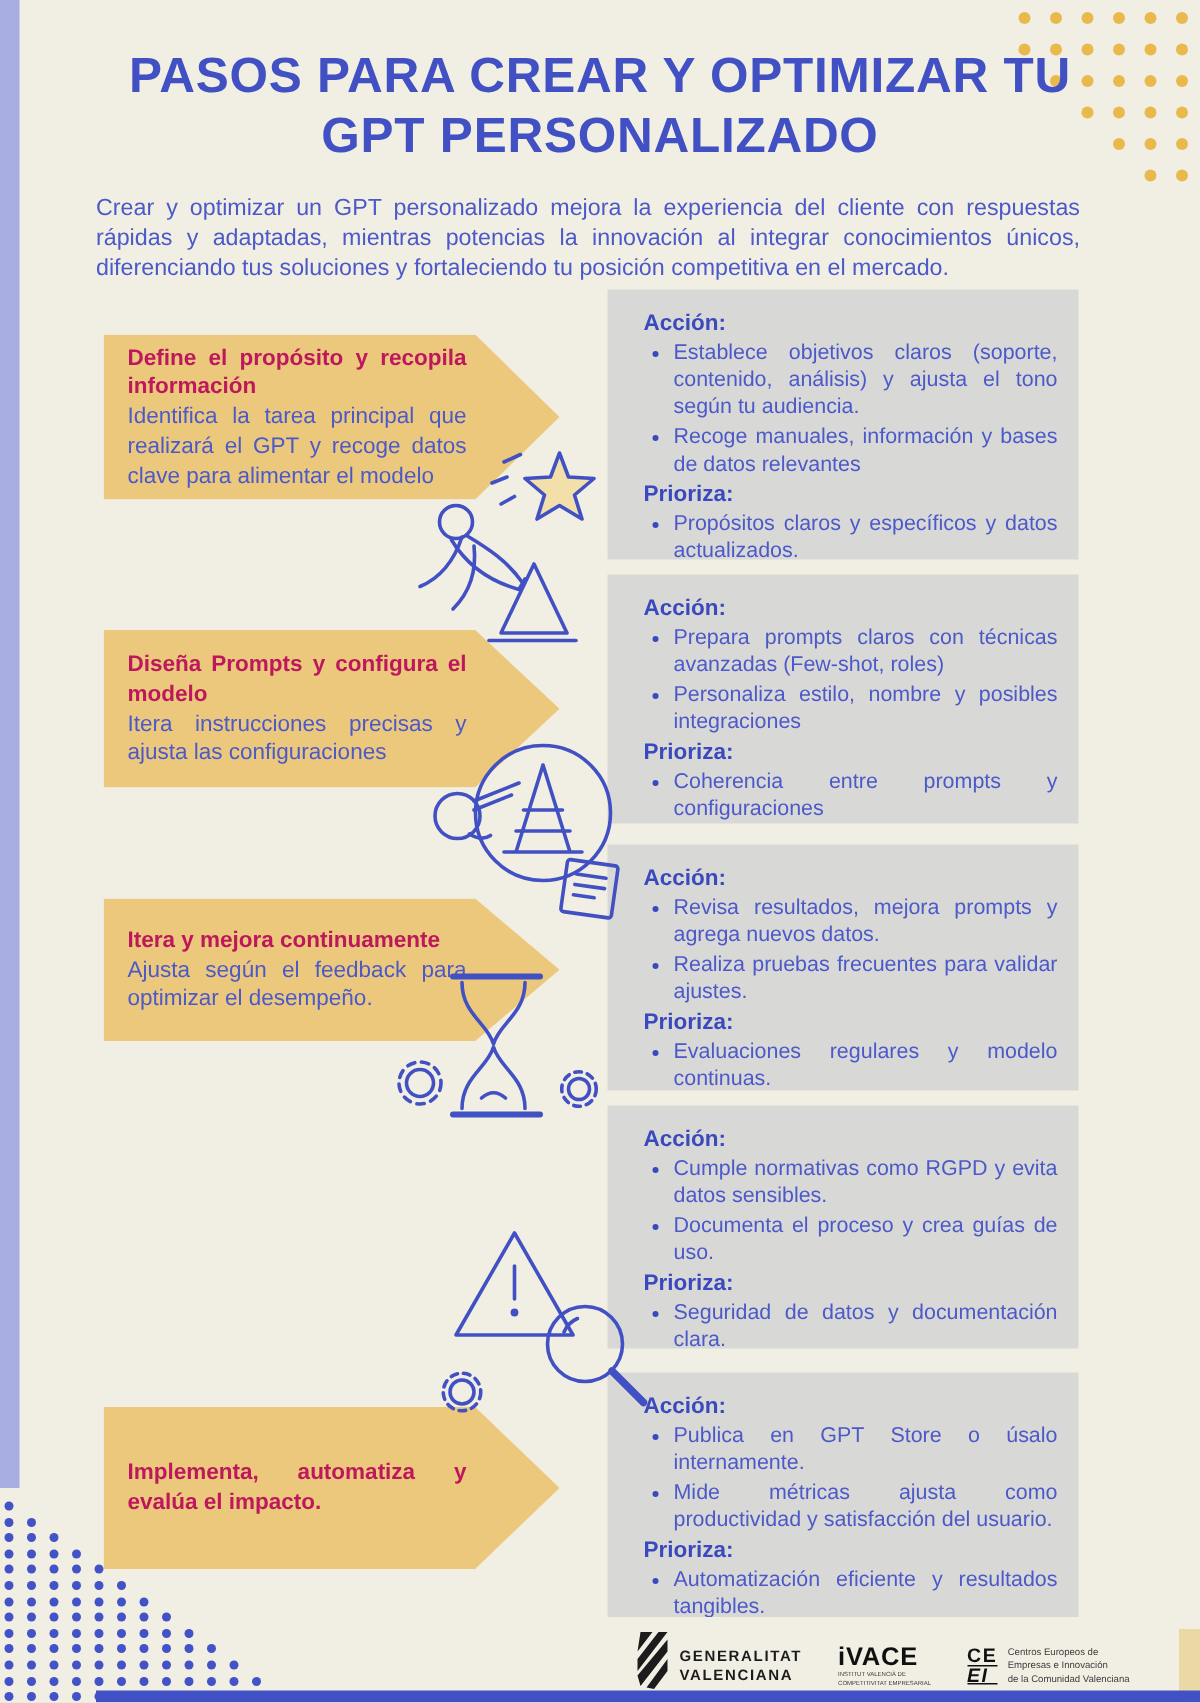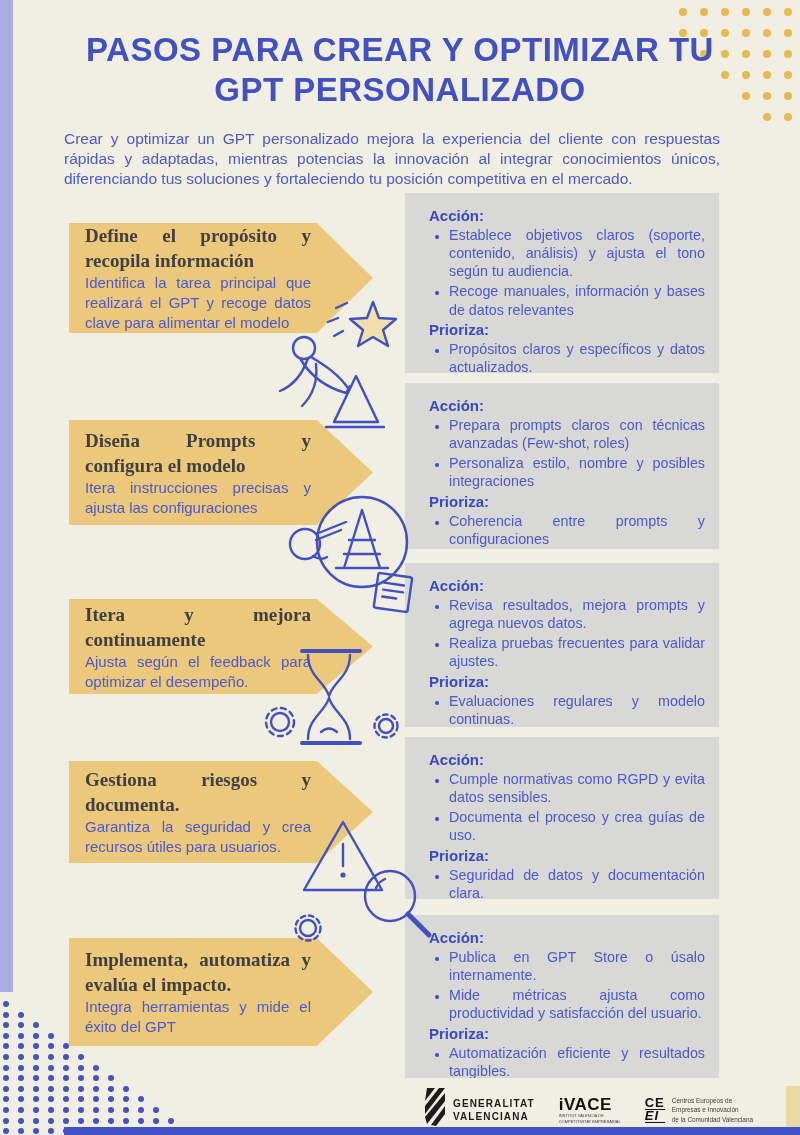--- a/index.html
+++ b/index.html
@@ -18,21 +18,21 @@
   .intro{position:absolute;top:129px;left:64px;width:656px;margin:0;color:#4c59c9;
          font-size:15.5px;line-height:1.3;text-align:justify;}
 
   
   .arrow{position:absolute;left:69px;width:304px;background:#ecc87c;z-index:2;
          clip-path:polygon(0 0,81.5% 0,100% 50%,81.5% 100%,0 100%);
          display:flex;flex-direction:column;justify-content:center;
          padding:10px 62px 10px 16px;box-sizing:border-box;}
   .a1{top:223px;height:110px}.a2{top:420px;height:105px}.a3{top:599px;height:95px}
   .a4{top:761px;height:102px}.a5{top:938px;height:108px}
-  .arrow .t{font-weight:700;color:#404040;font-size:19px;line-height:1.32;text-align:justify;font-family:Liberation Serif, serif;}
+  .arrow .t{font-weight:700;color:#be185d;font-size:15px;line-height:1.32;text-align:justify;}
   .arrow .b{color:#4c59c9;font-size:15px;line-height:1.32;text-align:justify;}
 
   
   .panel{position:absolute;left:405px;width:314px;background:#d8d8d6;z-index:1;
          padding:13px 14px 8px 24px;box-sizing:border-box;overflow:hidden;}
   .p1{top:193px;height:180px}.p2{top:383px;height:166px}.p3{top:563px;height:164px}
   .p4{top:737px;height:162px}.p5{top:915px;height:163px}
   .panel .lbl{font-weight:700;color:#3a49bd;font-size:15px;margin:1px 0 2px;}
   .panel ul{margin:1px 0 2px;padding-left:20px;list-style:disc;}
   .panel li{color:#4c59c9;font-size:14.3px;line-height:1.27;text-align:justify;margin:2px 0;}
@@ -265,24 +265,20 @@
       <path d="M44,5 H102 M44,97 H102" stroke-width="4"></path>
       <path d="M50,9 C50,30 67,36 71,50 C75,36 92,30 92,9 M50,93 C50,72 67,66 71,52 C75,66 92,72 92,93"></path>
       <path d="M63,86 q8,-7 16,0"></path>
       <circle cx="22" cy="76" r="9"></circle>
       <circle cx="22" cy="76" r="14" stroke-dasharray="5 4.5"></circle>
       <circle cx="128" cy="80" r="7"></circle>
       <circle cx="128" cy="80" r="11.5" stroke-dasharray="4.5 4"></circle>
     </svg>
   </div>
 
-  <div class="arrow a4">
-    <div class="t">Gestiona riesgos y documenta.</div>
-    <div class="b">Garantiza la seguridad y crea recursos útiles para usuarios.</div>
-  </div>
   <div class="panel p4">
     <div class="lbl">Acción:</div>
     <ul>
       <li>Cumple normativas como RGPD y evita datos sensibles.</li>
       <li>Documenta el proceso y crea guías de uso.</li>
     </ul>
     <div class="lbl">Prioriza:</div>
     <ul>
       <li>Seguridad de datos y documentación clara.</li>
     </ul>
@@ -295,21 +291,20 @@
       <circle cx="104" cy="82" r="25"></circle>
       <path d="M122,100 L143,121" stroke-width="5"></path>
       <path d="M90,74 a17,17 0 0 1 9,-9"></path>
       <circle cx="22" cy="114" r="8"></circle>
       <circle cx="22" cy="114" r="12.5" stroke-dasharray="4.5 4"></circle>
     </svg>
   </div>
 
   <div class="arrow a5">
     <div class="t">Implementa, automatiza y evalúa el impacto.</div>
-    <div class="b">Integra herramientas y mide el éxito del GPT</div>
   </div>
   <div class="panel p5">
     <div class="lbl">Acción:</div>
     <ul>
       <li>Publica en GPT Store o úsalo internamente.</li>
       <li>Mide métricas ajusta como productividad y satisfacción del usuario.</li>
     </ul>
     <div class="lbl">Prioriza:</div>
     <ul>
       <li>Automatización eficiente y resultados tangibles.</li>

